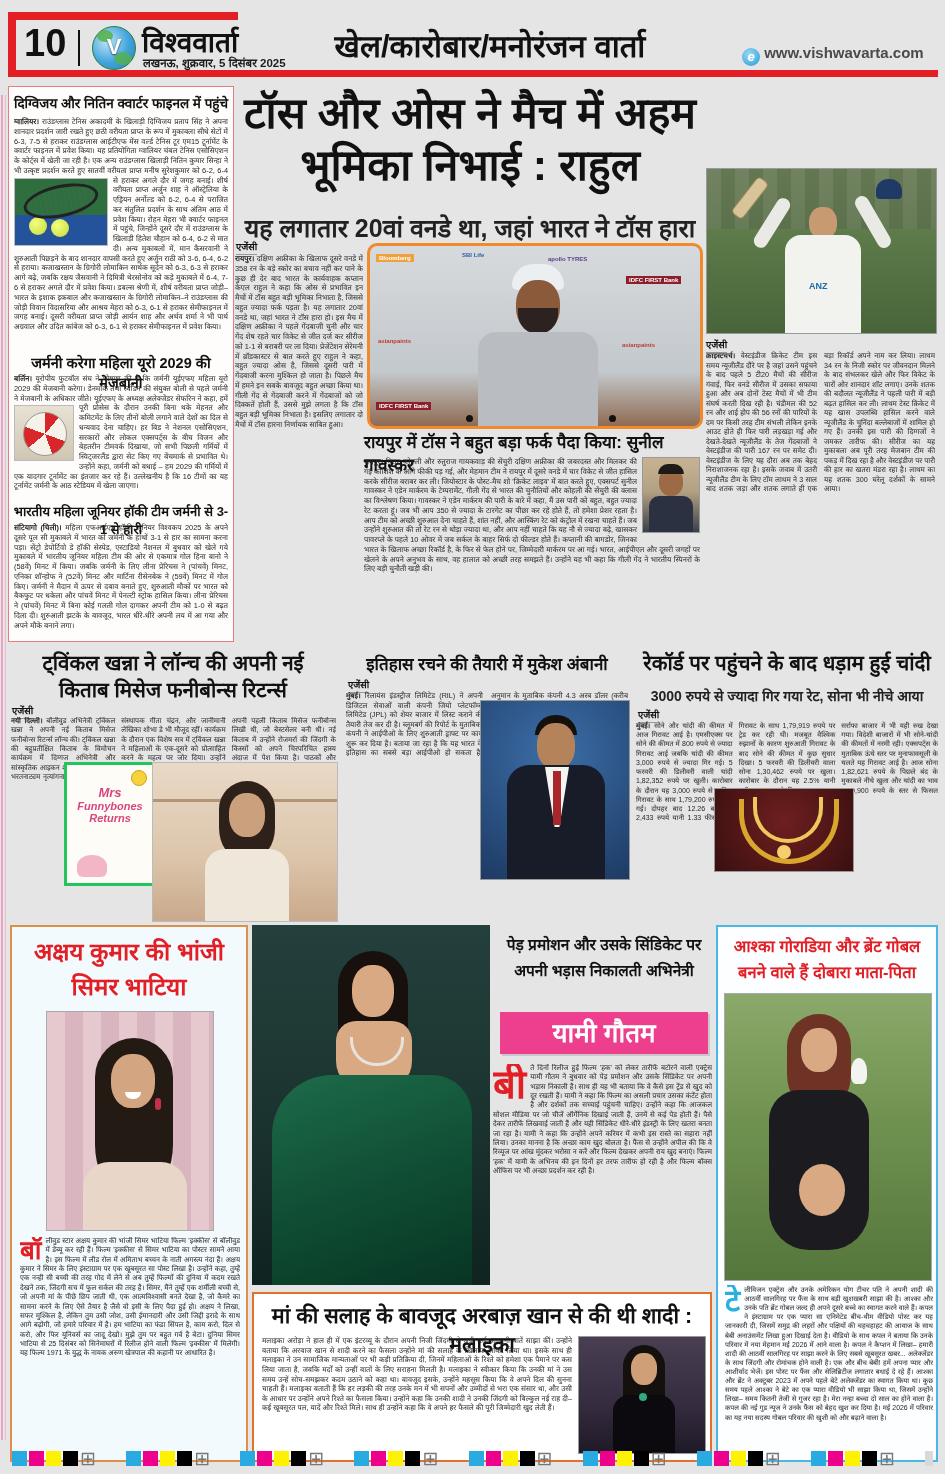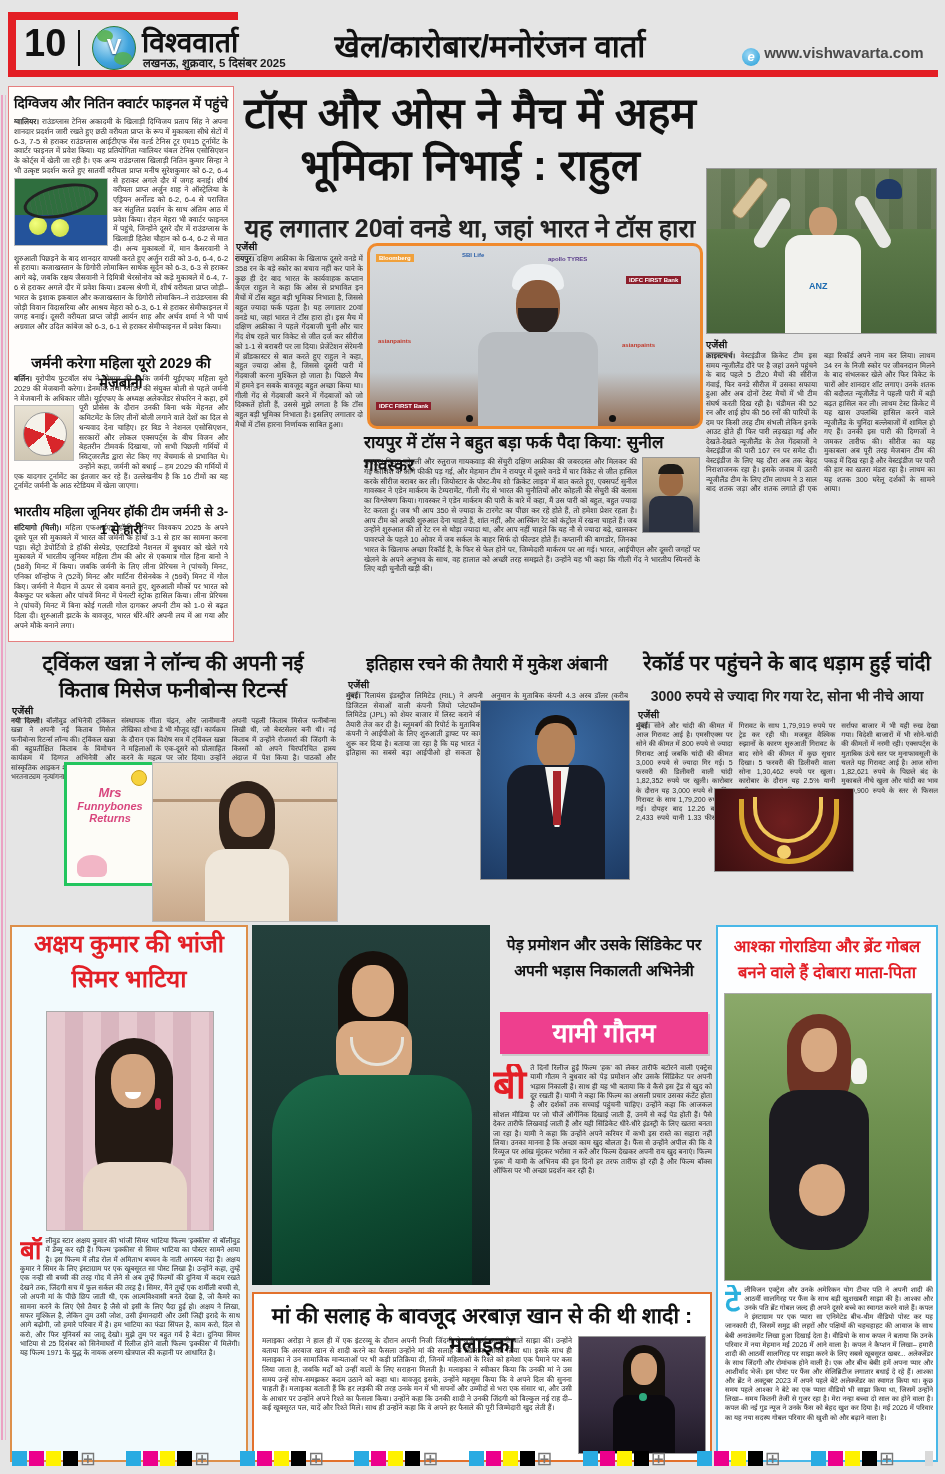--- a/index.html
+++ b/index.html
@@ -180,21 +180,21 @@
     <span class="dl">मुंबई।</span>
     <span>सोने और चांदी की कीमत में आज गिरावट आई है। एमसीएक्स पर सोने की कीमत में 800 रुपये से ज्यादा गिरावट आई जबकि चांदी की कीमत 3,000 रुपये से ज्यादा गिर गई। 5 फरवरी की डिलीवरी वाली चांदी 1,82,352 रुपये पर खुली। कारोबार के दौरान यह 3,000 रुपये से अधिक गिरावट के साथ 1,79,200 रुपये तक गई। दोपहर बाद 12.26 बजे यह 2,433 रुपये यानी 1.33 फीसदी की गिरावट के साथ 1,79,919 रुपये पर ट्रेड कर रही थी। मजबूत वैश्विक रुझानों के कारण शुरुआती गिरावट के बाद सोने की कीमत में कुछ सुधार दिखा। 5 फरवरी की डिलीवरी वाला सोना 1,30,462 रुपये पर खुला। कारोबार के दौरान यह 2.5% यानी करीब 995 रुपये गिरकर 1,29,599 रुपये तक आ गया। बाद में यह 0.46 फीसदी गिरावट के साथ 1,29,867 रुपये पर ट्रेड कर रहा था। भारतीय सर्राफा बाजार में भी यही रुख देखा गया। विदेशी बाजारों में भी सोने-चांदी की कीमतों में नरमी रही। एक्सपर्ट्स के मुताबिक ऊंचे स्तर पर मुनाफावसूली के चलते यह गिरावट आई है। आज सोना 1,82,621 रुपये के पिछले बंद के मुकाबले नीचे खुला और चांदी का भाव 1,80,900 रुपये के स्तर से फिसल गया।</span>
   </div>
   <div class="ph" style="left:714px;top:788px;width:138px;height:82px;background:radial-gradient(circle at 50% 40%,#6e1f1f,#3a0f10);border:1px solid #999;z-index:2;">
     <span style="position:absolute;left:24px;top:10px;width:90px;height:60px;border:5px solid #d9a62e;border-top:none;border-radius:0 0 60px 60px;"></span>
     <span style="position:absolute;left:38px;top:8px;width:62px;height:42px;border:4px solid #f0c75a;border-top:none;border-radius:0 0 44px 44px;"></span>
     <span style="position:absolute;left:62px;top:56px;width:14px;height:14px;border-radius:50%;background:#f3cf6d;"></span>
   </div>
 
   <div class="abs box" style="left:10px;top:925px;width:238px;height:537px;border:2px solid #dd8f4a;background:#f2fafd;">
-    <div class="hl ctr red-t" style="font-size:24px;line-height:1.45;">
+    <div class="hl ctr red-t" style="margin-top:8px;font-size:24px;line-height:1.45;">
       <div>अक्षय कुमार की भांजी</div>
       <div>सिमर भाटिया</div>
     </div>
     <div class="ph" style="left:34px;top:84px;width:166px;height:218px;border:1px solid #aaa;background:repeating-linear-gradient(90deg,#e6c9cf 0 18px,#d9b6bf 18px 36px);">
       <span style="position:absolute;left:48px;top:26px;width:78px;height:150px;border-radius:40px 40px 30% 30%;background:#241a14;"></span>
       <span style="position:absolute;left:64px;top:42px;width:44px;height:54px;border-radius:45%;background:#d3a580;"></span>
       <span style="position:absolute;left:78px;top:80px;width:16px;height:7px;border-radius:0 0 10px 10px;background:#fff;"></span>
       <span style="position:absolute;left:36px;top:150px;width:104px;height:68px;border-radius:26px 26px 0 0;background:#e8d7c8;"></span>
       <span style="position:absolute;left:108px;top:86px;width:6px;height:12px;background:#c2304a;border-radius:3px;"></span>
     </div>

